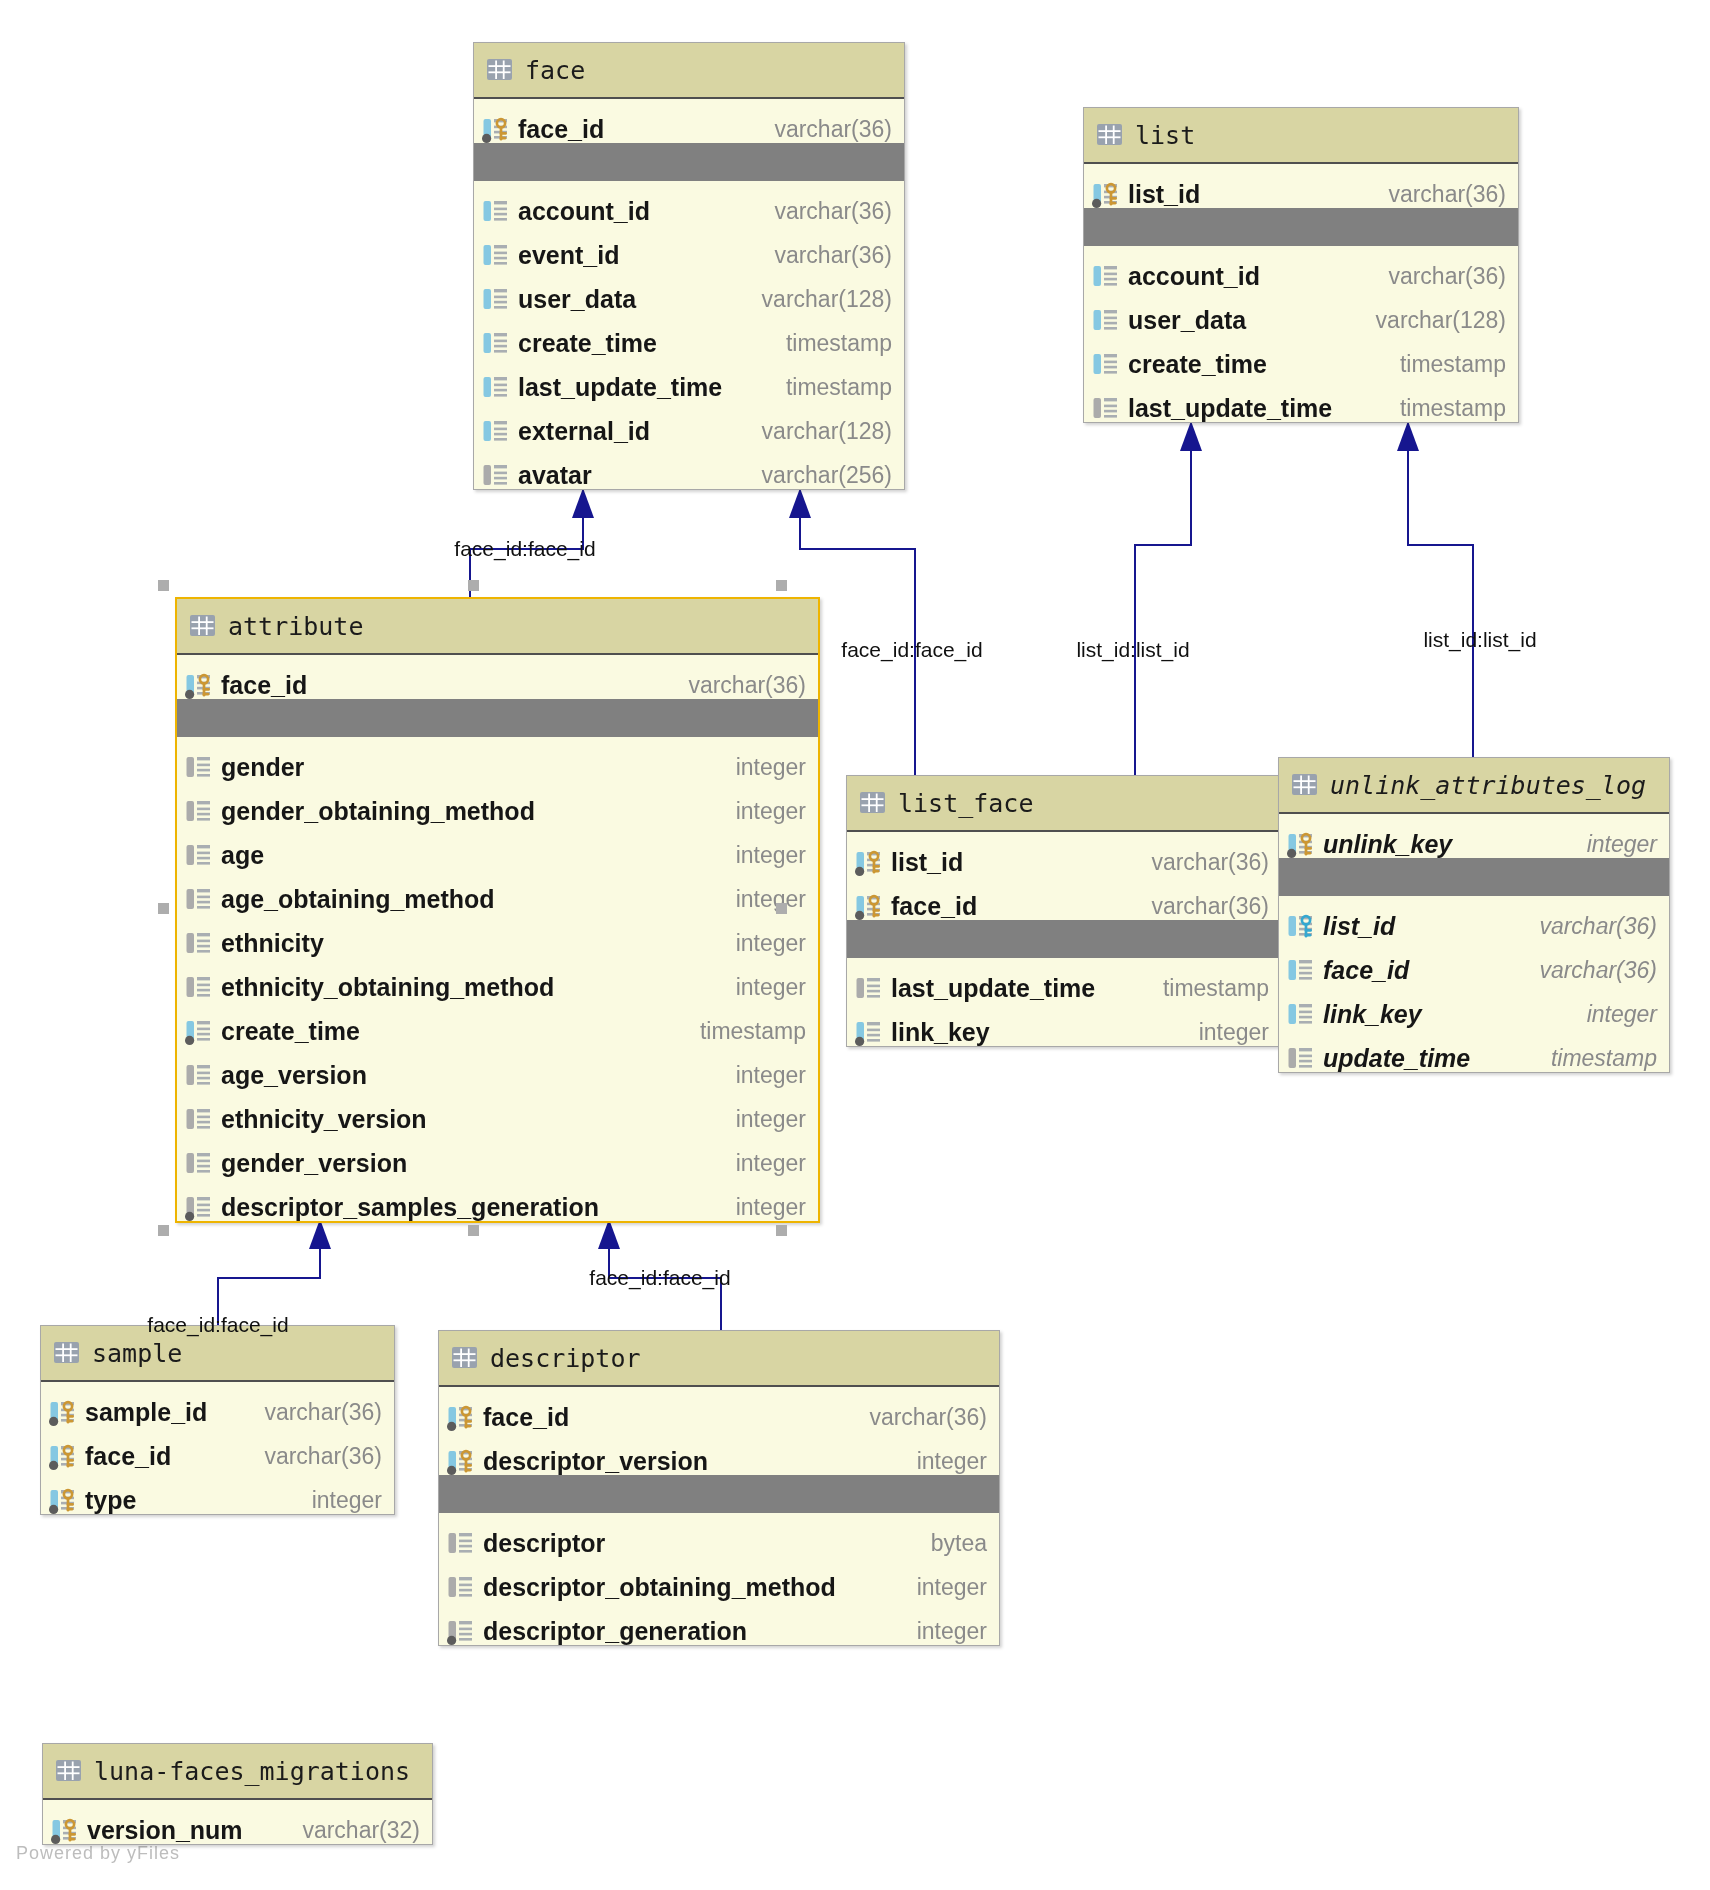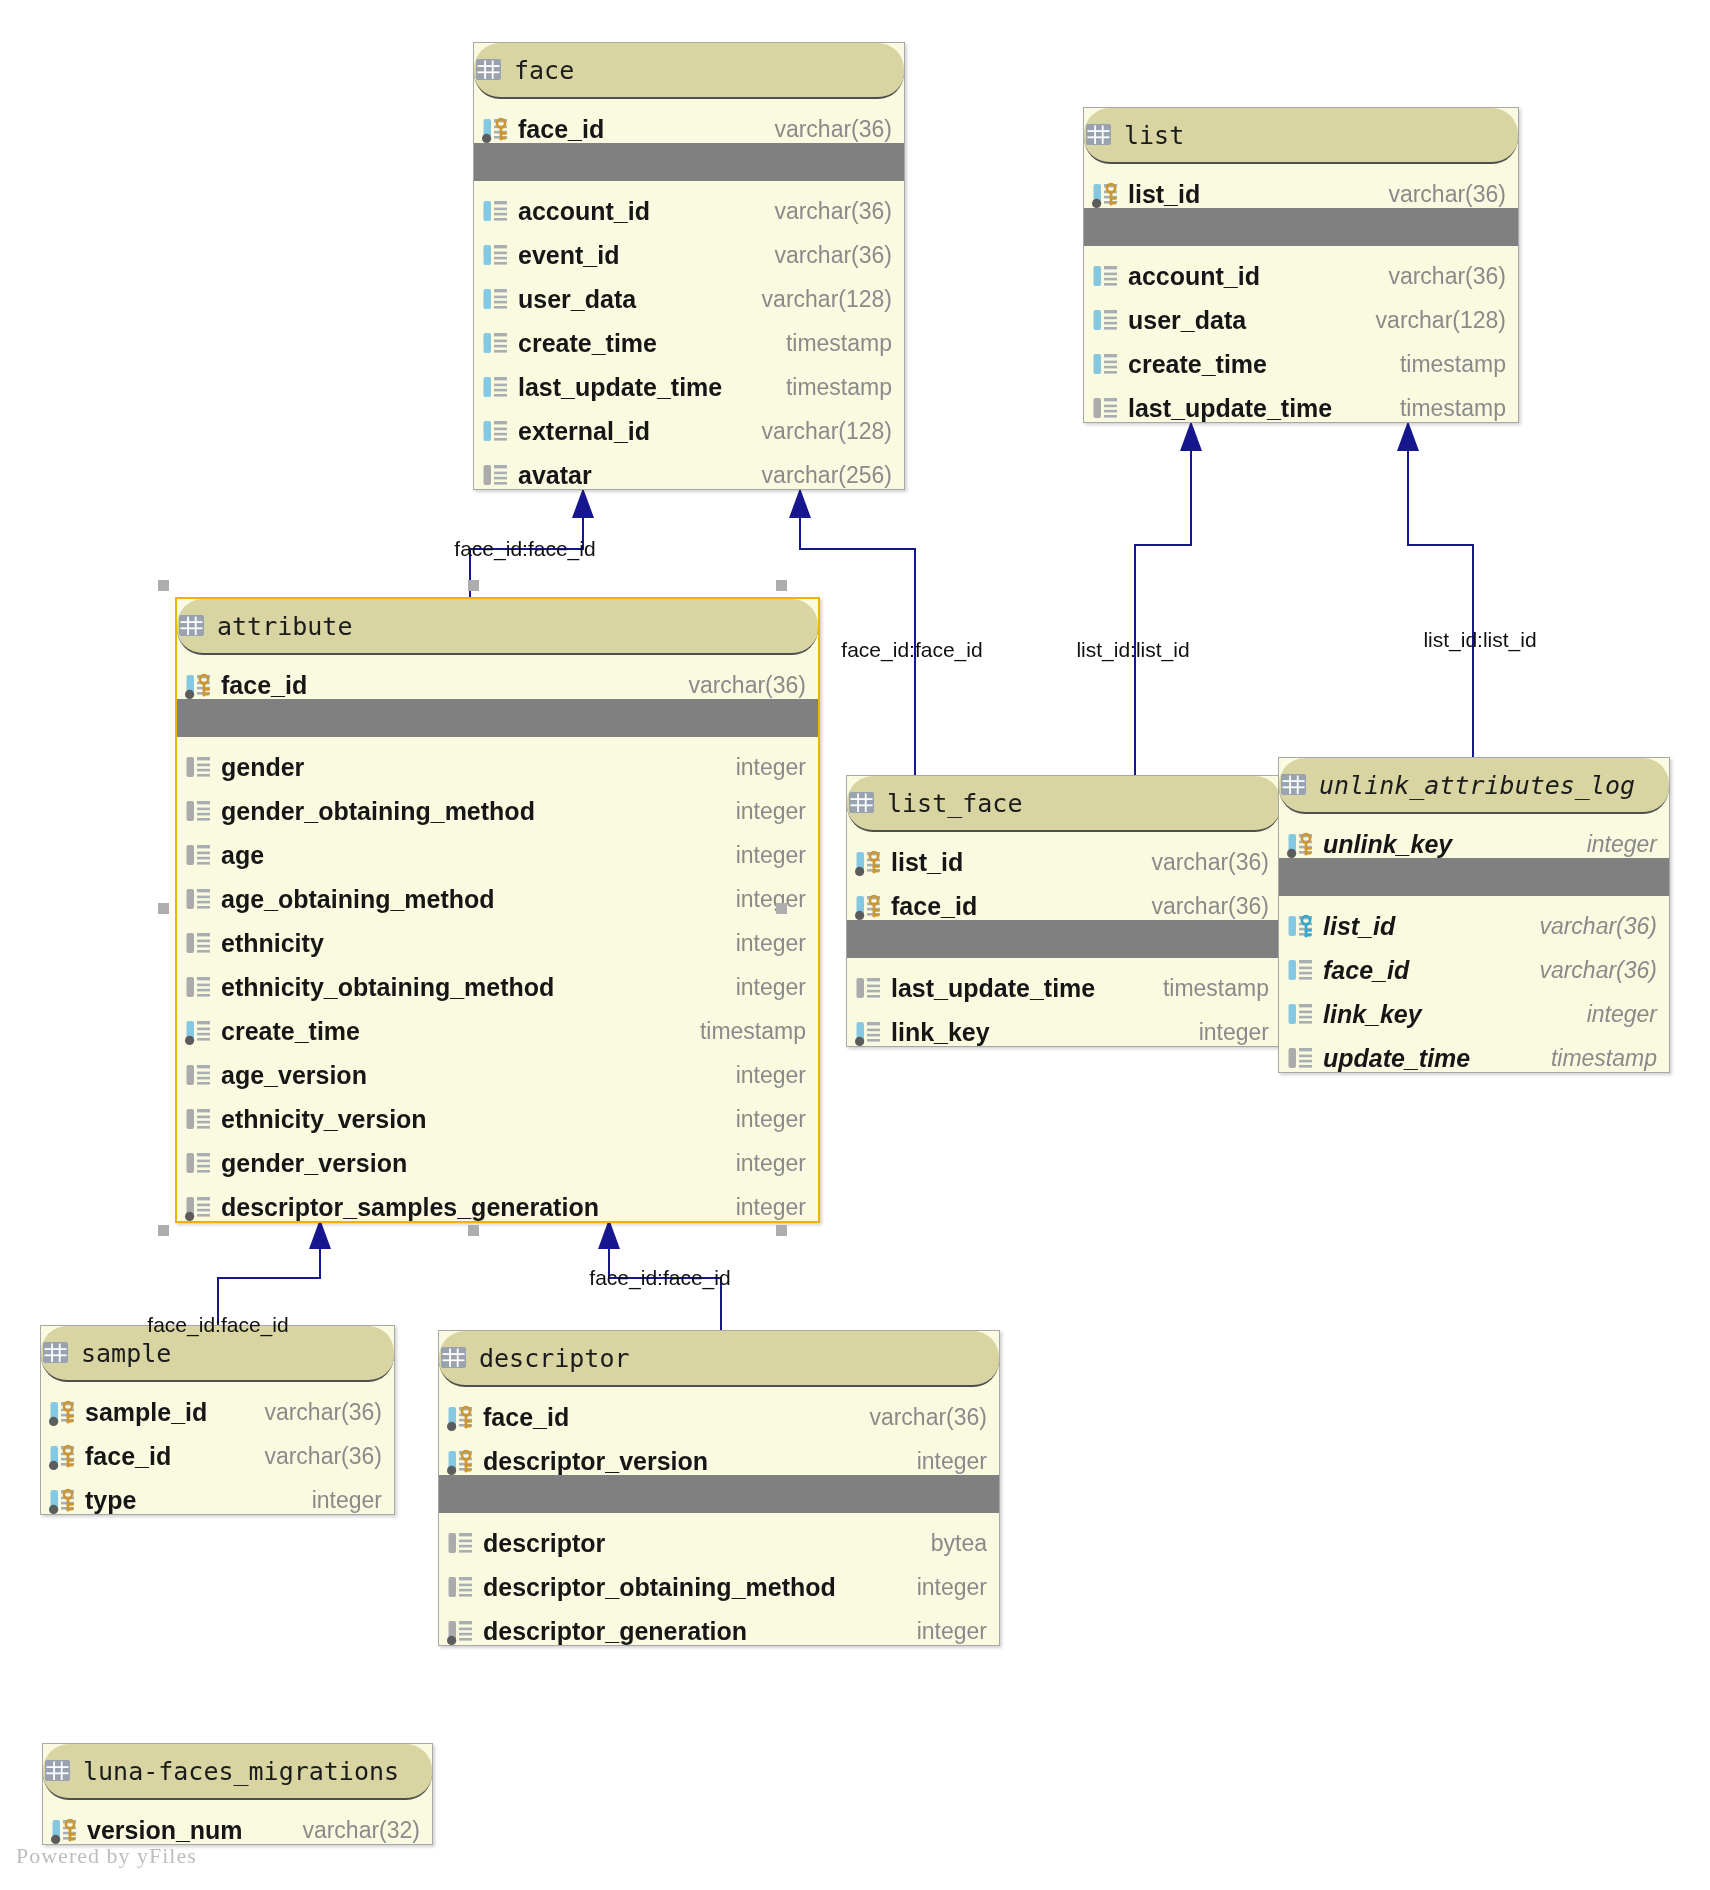--- a/index.html
+++ b/index.html
@@ -28,21 +28,21 @@
   .tbl{
     position:absolute;z-index:2;box-sizing:border-box;
     background:var(--body-bg);
     border:1px solid var(--tbl-border);
     box-shadow:2px 2px 3px rgba(0,0,0,0.18);
   }
   .tbl.selected{border:2px solid var(--sel);}
   .t-header{
     box-sizing:border-box;height:56px;display:flex;align-items:center;
     background:var(--header-bg);border-bottom:2px solid #4f4f4f;
-    padding:0 1px;gap:12px;border-radius:26px;
+    padding:0 12px;gap:12px;
   }
   .t-title{
     font-family:"DejaVu Sans Mono",monospace;font-size:25px;color:#1b1b1b;
     white-space:nowrap;
   }
   .t-row{
     box-sizing:border-box;height:44px;display:flex;align-items:center;
     padding:16px 12px 0 8px;gap:8px;
   }
   .t-row .c-name{
@@ -53,21 +53,21 @@
     font-size:23px;color:var(--type);white-space:nowrap;
   }
   .t-sep{height:38px;background:var(--sep);}
   .row-icon{flex:0 0 28px;height:28px;}
   .hdr-icon{flex:0 0 27px;height:24px;}
   .sel-handle{
     position:absolute;z-index:4;width:11px;height:11px;background:var(--handle);
   }
   #watermark{
     position:absolute;left:16px;top:1843px;z-index:0;
-    font-size:22px;color:#bdbdbd;letter-spacing:1px;font-family:Liberation Serif, serif;
+    font-size:18px;color:#bdbdbd;letter-spacing:1px;
   }
 </style>
 </head>
 <body>
 
 <div id="canvas">
   <svg id="edge-layer" width="1710" height="1890">
       <polyline points="470,597 470,549 583,549 583,514" class="edge-line"></polyline>
       <polygon points="583,488 572,518 594,518" class="edge-arrow"></polygon>
       <polyline points="915,775 915,549 800,549 800,514" class="edge-line"></polyline>

